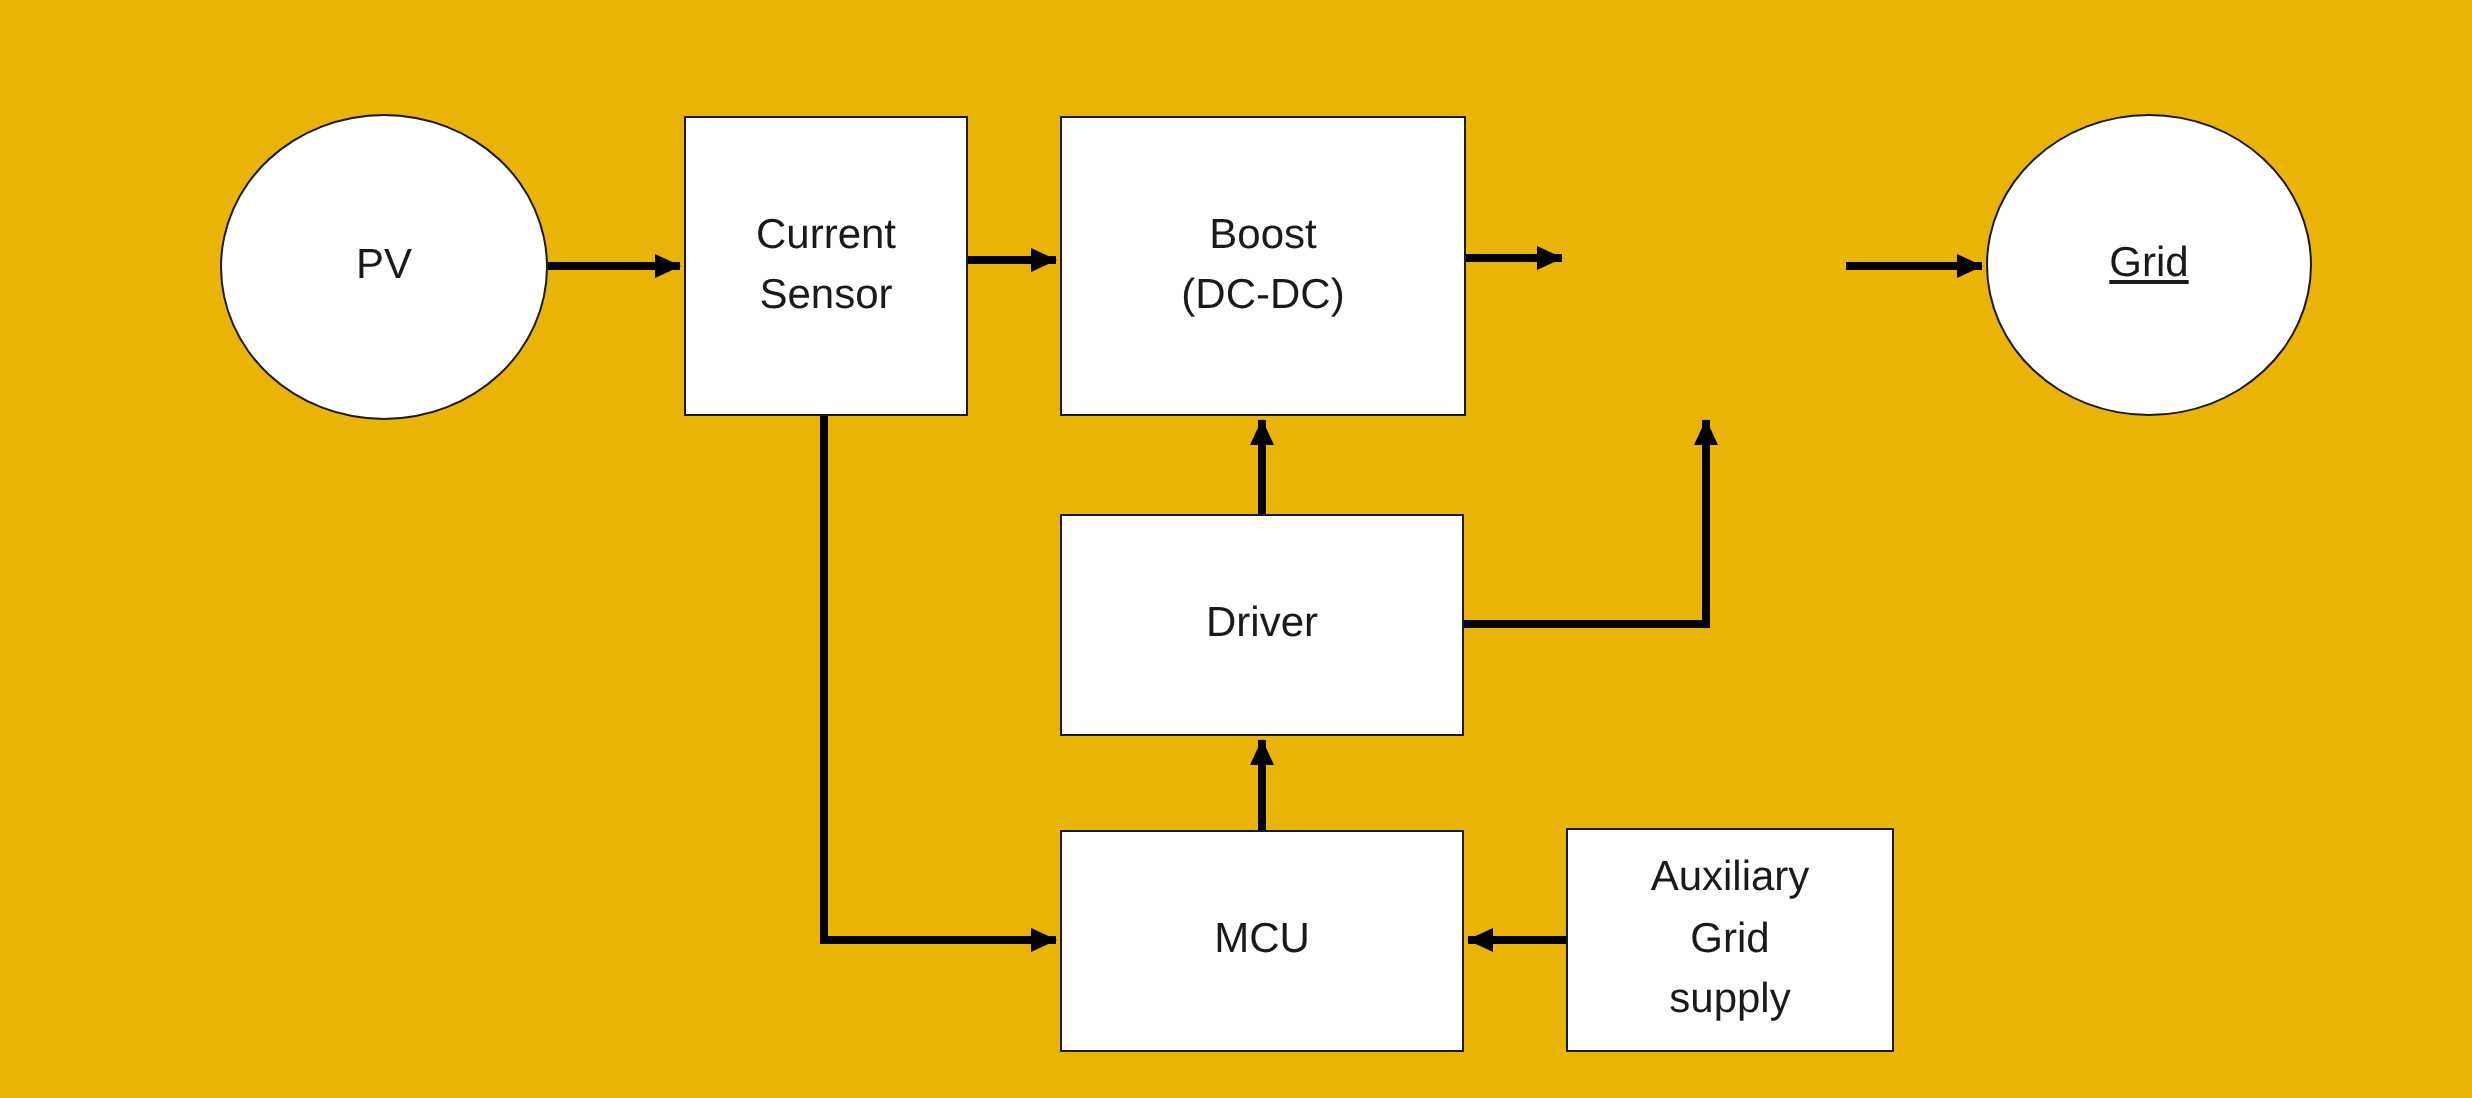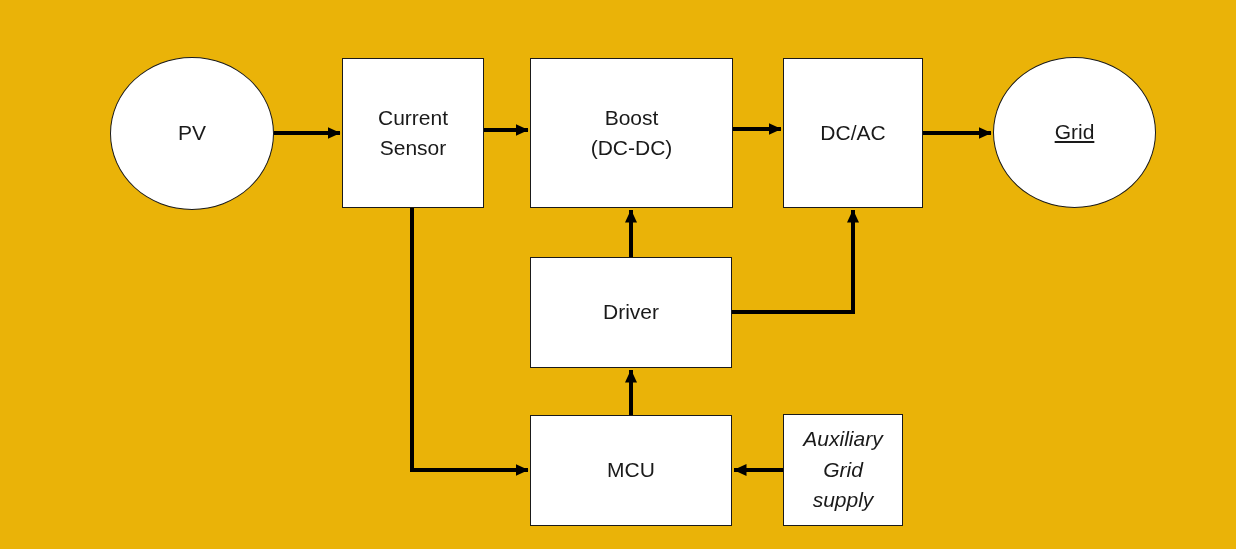--- a/index.html
+++ b/index.html
@@ -40,21 +40,21 @@
   .node .line { display: block; white-space: nowrap; }
 
   
   #node-pv       { left: 110px; top:  57px; width: 164px; height: 153px; }
   #node-cs       { left: 342px; top:  58px; width: 142px; height: 150px; }
   #node-boost    { left: 530px; top:  58px; width: 203px; height: 150px; }
   #node-dcac     { left: 783px; top:  58px; width: 140px; height: 150px; }
   #node-grid     { left: 993px; top:  57px; width: 163px; height: 151px; text-decoration: underline; }
   #node-driver   { left: 530px; top: 257px; width: 202px; height: 111px; }
   #node-mcu      { left: 530px; top: 415px; width: 202px; height: 111px; }
-  #node-aux      { left: 783px; top: 414px; width: 120px; height: 112px; font-style: italic; }
+  #node-aux      { left: 783px; top: 414px; width: 164px; height: 112px; }
 </style>
 </head>
 <body>
 
 <div class="canvas">
 
   <svg class="wires" viewBox="0 0 1236 549" xmlns="http://www.w3.org/2000/svg">
     <defs>
       <marker id="ah" markerUnits="userSpaceOnUse" markerWidth="13" markerHeight="12" refX="12.5" refY="6" orient="auto">
         <path d="M0,0 L13,6 L0,12 Z" fill="#000000"></path>
@@ -80,23 +80,20 @@
   <div class="node" id="node-cs">
     <span class="line">Current</span>
     <span class="line">Sensor</span>
   </div>
 
   <div class="node" id="node-boost">
     <span class="line">Boost</span>
     <span class="line">(DC-DC)</span>
   </div>
 
-  <div class="node" id="node-dcac">
-    <span class="line">DC/AC</span>
-  </div>
 
   <div class="node circle" id="node-grid">
     <span class="line">Grid</span>
   </div>
 
   <div class="node" id="node-driver">
     <span class="line">Driver</span>
   </div>
 
   <div class="node" id="node-mcu">

